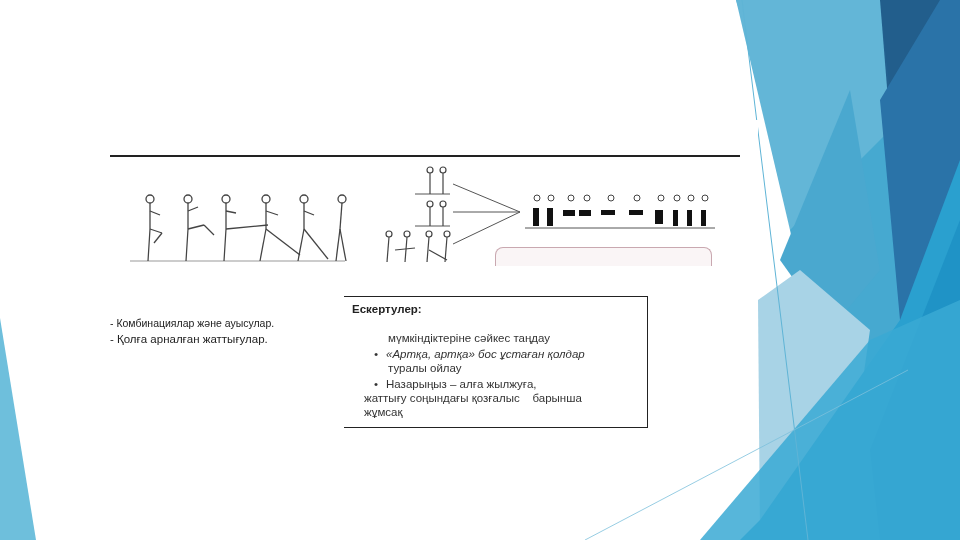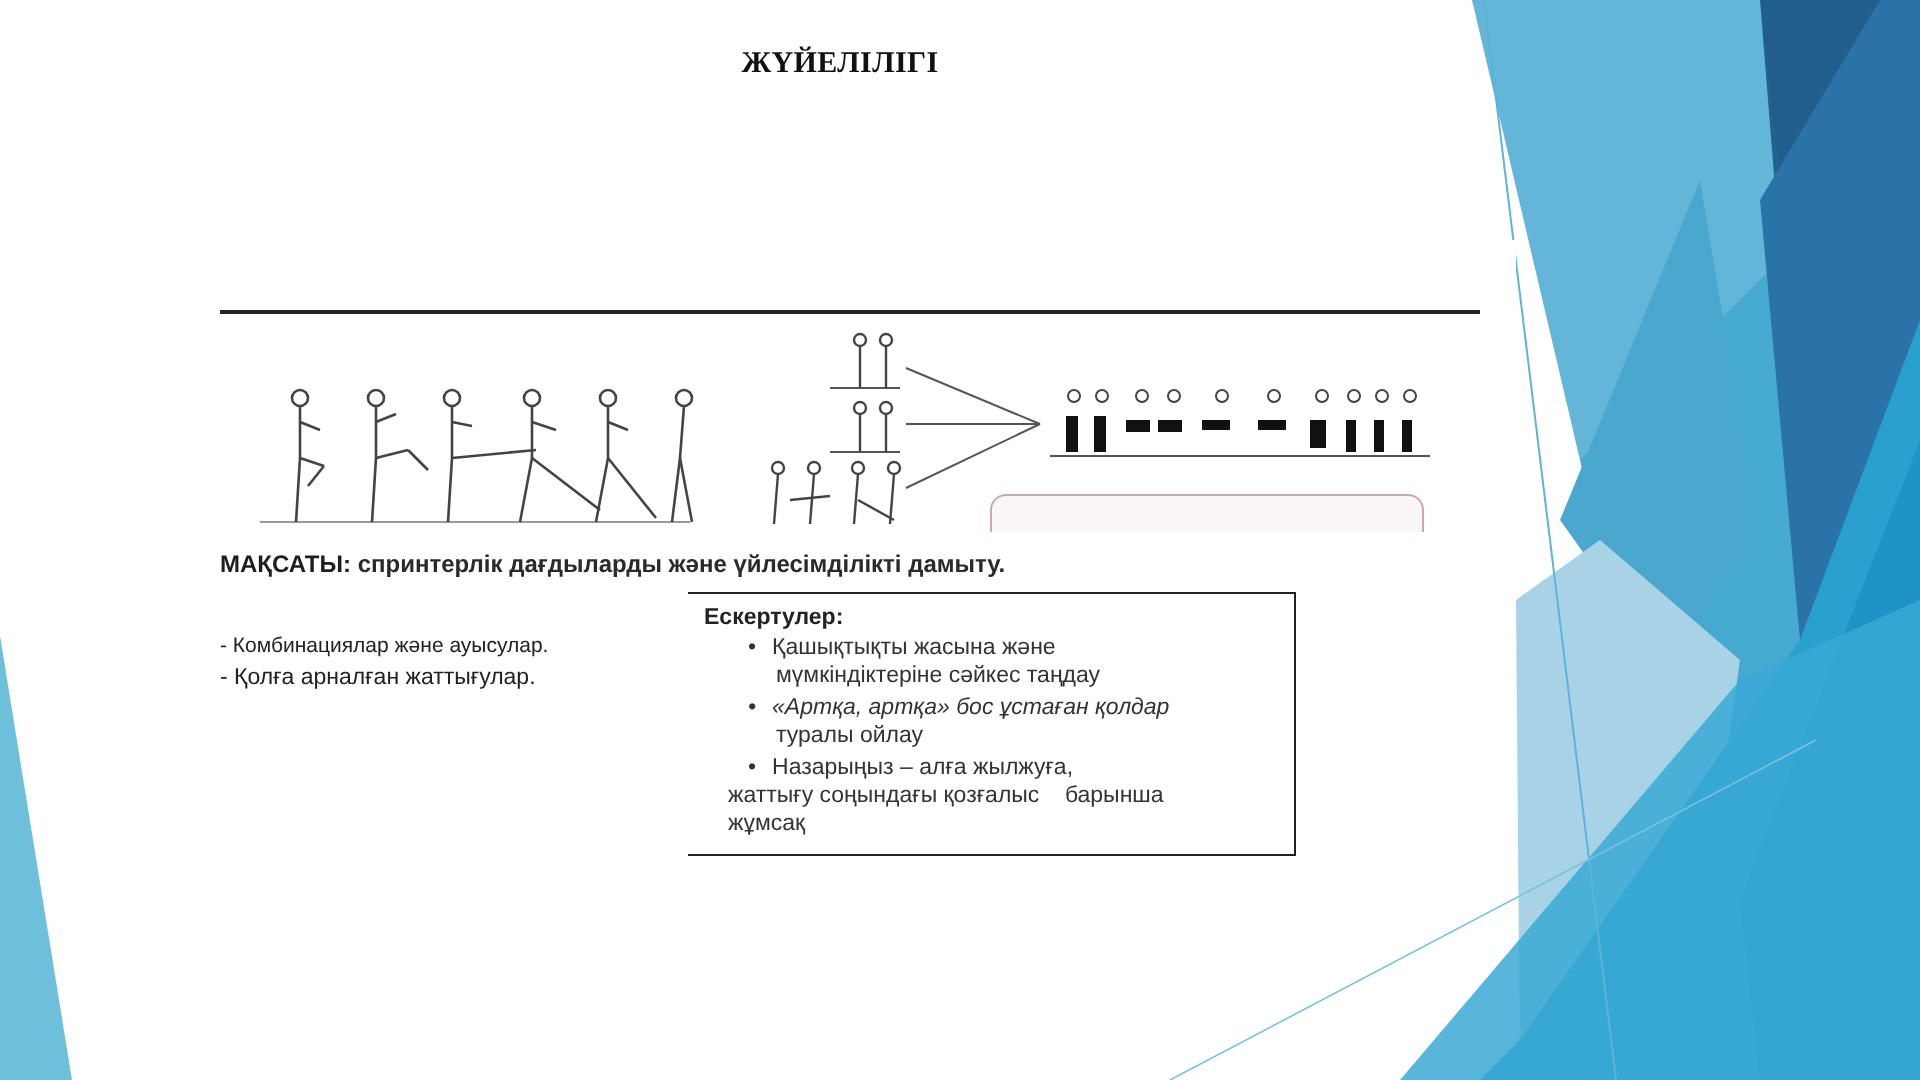--- a/index.html
+++ b/index.html
@@ -38,21 +38,20 @@
   <polygon points="758,300 800,270 870,330 840,540 760,540" fill="#a8d3e6"></polygon>
   <polygon points="760,520 900,320 960,160 960,540 740,540" fill="#2aa0cf"></polygon>
   <polygon points="870,450 960,220 960,540 880,540" fill="#1f93c6"></polygon>
   <polygon points="700,540 870,340 960,300 960,540" fill="#3aa9d4" opacity="0.85"></polygon>
 
   <line x1="742" y1="0" x2="808" y2="540" stroke="#5fb4d6" stroke-width="1"></line>
   <line x1="585" y1="540" x2="908" y2="370" stroke="#7cc0dc" stroke-width="0.8"></line>
 </svg>
 
 <div class="title">
-  <div>ЖҮЙЕЛІЛІГІ</div>
 </div>
 
 <div class="image-card">
   <div class="heading-rule"></div>
 
   <svg class="illus-left" viewBox="0 0 220 80">
     <line x1="0" y1="76" x2="215" y2="76" stroke="#999" stroke-width="1"></line>
     <g stroke="#444" stroke-width="1.3" fill="none">
       <circle cx="20" cy="14" r="4"></circle>
         <line x1="20" y1="18" x2="20" y2="44"></line>
@@ -137,32 +136,25 @@
       <circle cx="236" cy="38" r="3"></circle>
         <circle cx="262" cy="38" r="3"></circle>
         <circle cx="286" cy="38" r="3"></circle>
         <circle cx="302" cy="38" r="3"></circle>
         <circle cx="316" cy="38" r="3"></circle>
         <circle cx="330" cy="38" r="3"></circle>
     </g>
   </svg>
   <div class="pink-box"></div>
 
-  <div class="goal">
-    <span class="lbl">МАҚСАТЫ:</span>
-    <span class="txt">спринтерлік дағдыларды және үйлесімділікті дамыту.</span>
-  </div>
   <div class="bullet-line" style="top:197px; font-size:10.5px;">- Комбинациялар және ауысулар.</div>
   <div class="bullet-line" style="top:213px;">- Қолға арналған жаттығулар.</div>
 
   <div class="notes-box">
     <div class="notes-title">Ескертулер:</div>
-    <div class="notes-item" style="left:30px; top:20px;">
-      <span class="dot">•</span><span>Қашықтықты жасына және</span>
-    </div>
     <div class="notes-item" style="left:44px; top:34px;">мүмкіндіктеріне сәйкес таңдау</div>
     <div class="notes-item" style="left:30px; top:50px;font-style:italic;">
       <span class="dot">•</span><span>«Артқа, артқа» бос ұстаған қолдар</span>
     </div>
     <div class="notes-item" style="left:44px; top:64px;">туралы ойлау</div>
     <div class="notes-item" style="left:30px; top:80px;text-align:center;">
       <span class="dot">•</span><span>Назарыңыз – алға жылжуға,</span>
     </div>
     <div class="notes-item" style="left:20px; top:94px; white-space:pre;">жаттығу соңындағы қозғалыс    барынша</div>
     <div class="notes-item" style="left:20px; top:108px;">жұмсақ</div>

